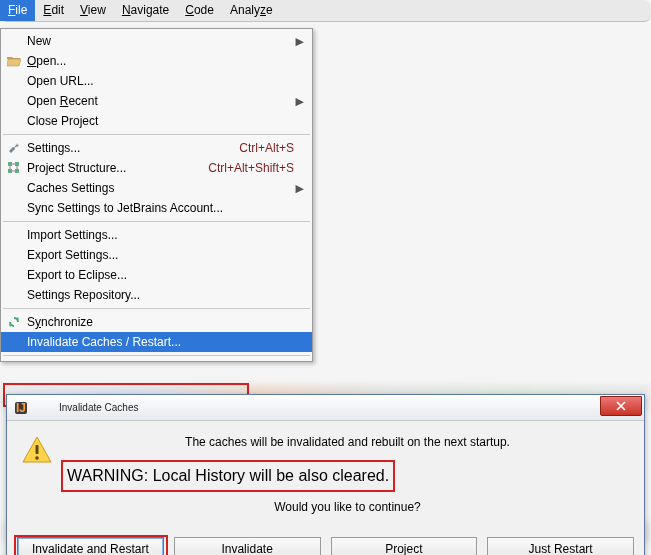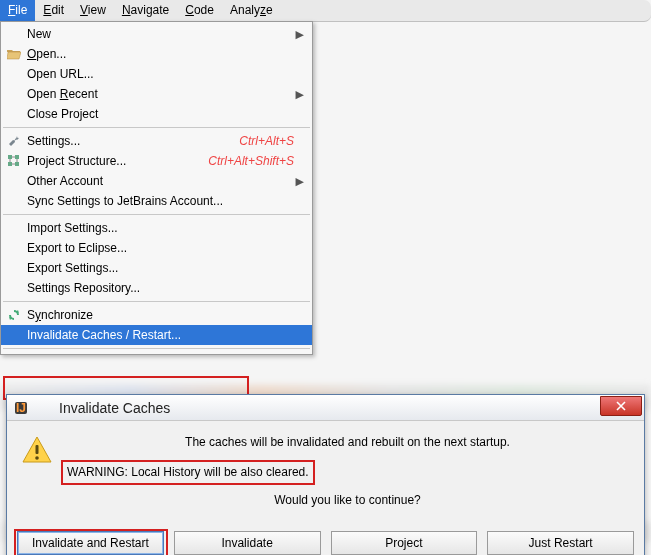--- a/index.html
+++ b/index.html
@@ -17,42 +17,42 @@
     filter: blur(3px); opacity: .5;
   }
 
   
   .menubar { position: absolute; left: 0; top: 0; right: 0; height: 22px; background: #e9e9e9; border-bottom: 1px solid #c0c0c0; display: flex; border-radius: 7px; }
   .menubar-item { padding: 3px 8px; cursor: default; font-size: 12px; }
   .menubar-item u { text-decoration: underline; }
   .menubar-item.active { background: #2e76d7; color: #fff; }
 
   
-  .dropdown { position: absolute; left: 0; top: 21px; width: 313px; background: #f7f7f7; border: 1px solid #9a9a9a; box-shadow: 2px 2px 4px rgba(0,0,0,.25); padding: 2px 0; }
+  .dropdown { position: absolute; left: 0; top: 28px; width: 313px; background: #f7f7f7; border: 1px solid #9a9a9a; box-shadow: 2px 2px 4px rgba(0,0,0,.25); padding: 2px 0; }
   .menu-row { display: flex; align-items: center; height: 20px; padding: 0 8px 0 4px; cursor: default; position: relative; }
   .menu-row.sel { background: #2e76d7; color: #fff; }
   .menu-row .ico { width: 18px; height: 16px; display: flex; align-items: center; justify-content: center; margin-right: 4px; flex-shrink: 0; }
   .menu-row .lbl { flex: 1; white-space: nowrap; }
-  .menu-row .shortcut { color: #ef4444; white-space: nowrap; margin-left: 10px; font-style: italic; }
+  .menu-row .shortcut { color: #7f1d1d; white-space: nowrap; margin-left: 10px; }
   .menu-row .sub { width: 10px; text-align: right; color: #555; font-size: 11px; }
   .menu-sep { height: 1px; background: #c8c8c8; margin: 3px 2px; }
   .menu-row.sel .shortcut, .menu-row.sel .sub { color: #fff; }
   .redbox-menu { position: absolute; left: 2px; top: 354px; width: 246px; height: 24px; border: 2px solid #d42020; pointer-events: none; }
 
   
   .dialog { position: absolute; left: 6px; top: 394px; width: 639px; background: #f1f1f1; border: 1px solid #5a7aa3; box-shadow: 0 2px 6px rgba(0,0,0,.3); }
   .titlebar { display: flex; align-items: center; height: 26px; background: linear-gradient(#fff,#e6e9ee); border-bottom: 1px solid #c8c8c8; padding-left: 6px; gap: 24px; }
   .titlebar .tico { width: 16px; height: 16px; margin-right: 6px; display: flex; align-items: center; justify-content: center; }
-  .titlebar .ttxt { flex: 1; font-size: 14px; color: #222; }
+  .titlebar .ttxt { flex: 1; font-size: 10px; color: #222; }
   .closebtn { width: 42px; height: 20px; margin-right: 2px; margin-top: -4px; background: linear-gradient(#e77,#c83426); border: 1px solid #8b1f14; border-radius: 0 0 2px 2px; display: flex; align-items: center; justify-content: center; color: #fff; font-weight: bold; font-size: 11px; }
   .dlg-body { padding: 12px 14px 8px; display: flex; }
   .warn-ico { width: 34px; height: 32px; margin-right: 10px; margin-top: 2px; flex-shrink: 0; }
   .dlg-text { flex: 1; font-size: 12px; color: #000; line-height: 1.6; }
   .dlg-text .line { margin-bottom: 6px; text-align: center; }
-  .dlg-text .warnline { font-size: 12px; display: inline-block; }
+  .dlg-text .warnline { font-size: 16px; display: inline-block; }
   .redbox-warn { border: 2px solid #d42020; padding: 1px 4px; margin: 2px 0 6px -4px; display: inline-block; }
   .dlg-buttons { display: flex; gap: 10px; padding: 6px 10px 10px; }
   .dlg-btn { flex: 1; height: 24px; background: linear-gradient(#fbfbfb,#e6e6e6); border: 1px solid #9a9a9a; font-size: 12px; cursor: default; display: flex; align-items: center; justify-content: center; }
   .dlg-btn.def { border: 1px solid #4a78b8; box-shadow: inset 0 0 0 1px #8ab4e8; }
   .redbox-btn { position: absolute; left: 7px; bottom: 6px; width: 154px; height: 30px; border: 2px solid #d42020; pointer-events: none; }
 
   svg { display: block; }
 </style>
 </head>
 <body>
@@ -129,47 +129,47 @@
           <path d="M3 5v3M10 5v3M5 3h3M5 10h3" stroke="#888"></path>
         </svg>
     </span>
     <span class="lbl">Project Structure...</span>
     <span class="shortcut">Ctrl+Alt+Shift+S</span>
     <span class="sub"></span>
   </div>
 
   <div class="menu-row">
     <span class="ico"></span>
-    <span class="lbl">Other Account</span>
+    <span class="lbl">Caches Settings</span>
     <span class="sub">▶</span>
   </div>
 
   <div class="menu-row">
     <span class="ico"></span>
     <span class="lbl">Sync Settings to JetBrains Account...</span>
     <span class="sub"></span>
   </div>
 
   <div class="menu-sep"></div>
 
   <div class="menu-row">
     <span class="ico"></span>
     <span class="lbl">Import Settings...</span>
     <span class="sub"></span>
   </div>
 
   <div class="menu-row">
     <span class="ico"></span>
+    <span class="lbl">Export Settings...</span>
+    <span class="sub"></span>
+  </div>
+
+  <div class="menu-row">
+    <span class="ico"></span>
     <span class="lbl">Export to Eclipse...</span>
-    <span class="sub"></span>
-  </div>
-
-  <div class="menu-row">
-    <span class="ico"></span>
-    <span class="lbl">Export Settings...</span>
     <span class="sub"></span>
   </div>
 
   <div class="menu-row">
     <span class="ico"></span>
     <span class="lbl">Settings Repository...</span>
     <span class="sub"></span>
   </div>
 
   <div class="menu-sep"></div>

